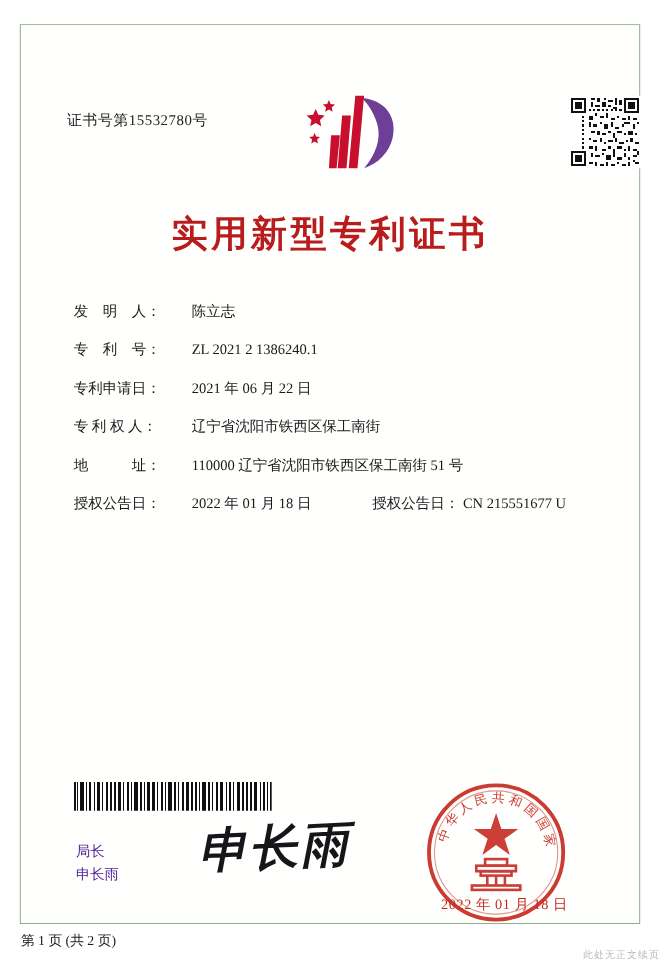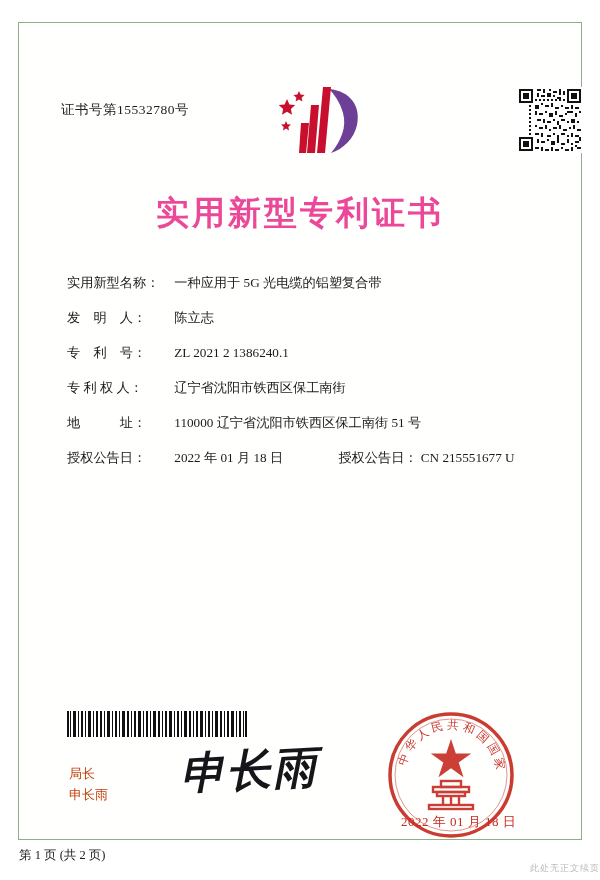--- a/index.html
+++ b/index.html
@@ -67,21 +67,21 @@
 
   
   .title {
     position: absolute;
     left: 0;
     right: 0;
     top: 168px;
     text-align: center;
     font-size: 33px;
     letter-spacing: 3px;
-    color: #ec4899;
+    color: #b91c1c;
     font-family: "DejaVu Serif", "Liberation Serif", serif;
     font-weight: 700;
   }
 
   
   .fields {
     position: absolute;
     left: 48px;
     top: 242px;
     width: 500px;
@@ -133,21 +133,21 @@
     height: 26px;
   }
 
   
   .sig-label {
     position: absolute;
     left: 50px;
     top: 740px;
     font-size: 13px;
     line-height: 21px;
-    color: #c2410c;
+    color: #4c1d95;
   }
   .sig-script {
     position: absolute;
     left: 163px;
     top: 722px;
     font-size: 44px;
     font-family: "DejaVu Serif", "Liberation Serif", serif;
     font-style: italic;
     font-weight: 700;
     color: #15151a;
@@ -339,30 +339,30 @@
               <rect x="31" y="25" width="1" height="2"></rect>
             <rect x="29" y="29" width="1" height="1"></rect>
           </g>
         </svg>
       </div>
 
       <div class="title">实用新型专利证书</div>
 
       <div class="fields">
         <div class="frow">
-          <span class="flabel lbl-5">实用新型名称：</span>
-          <span class="fvalue">一种应用于 5G 光电缆的铝塑复合带</span>
-        </div>
-        <div class="frow">
           <span class="flabel lbl-5">发　明　人：</span>
           <span class="fvalue">陈立志</span>
         </div>
         <div class="frow">
           <span class="flabel lbl-5">专　利　号：</span>
           <span class="fvalue">ZL 2021 2 1386240.1</span>
+        </div>
+        <div class="frow">
+          <span class="flabel lbl-5">专利申请日：</span>
+          <span class="fvalue">2021 年 06 月 22 日</span>
         </div>
         <div class="frow">
           <span class="flabel lbl-5">专 利 权 人：</span>
           <span class="fvalue">辽宁省沈阳市铁西区保工南街</span>
         </div>
         <div class="frow">
           <span class="flabel lbl-5">地　　　址：</span>
           <span class="fvalue">110000 辽宁省沈阳市铁西区保工南街 51 号</span>
         </div>
         <div class="frow">

